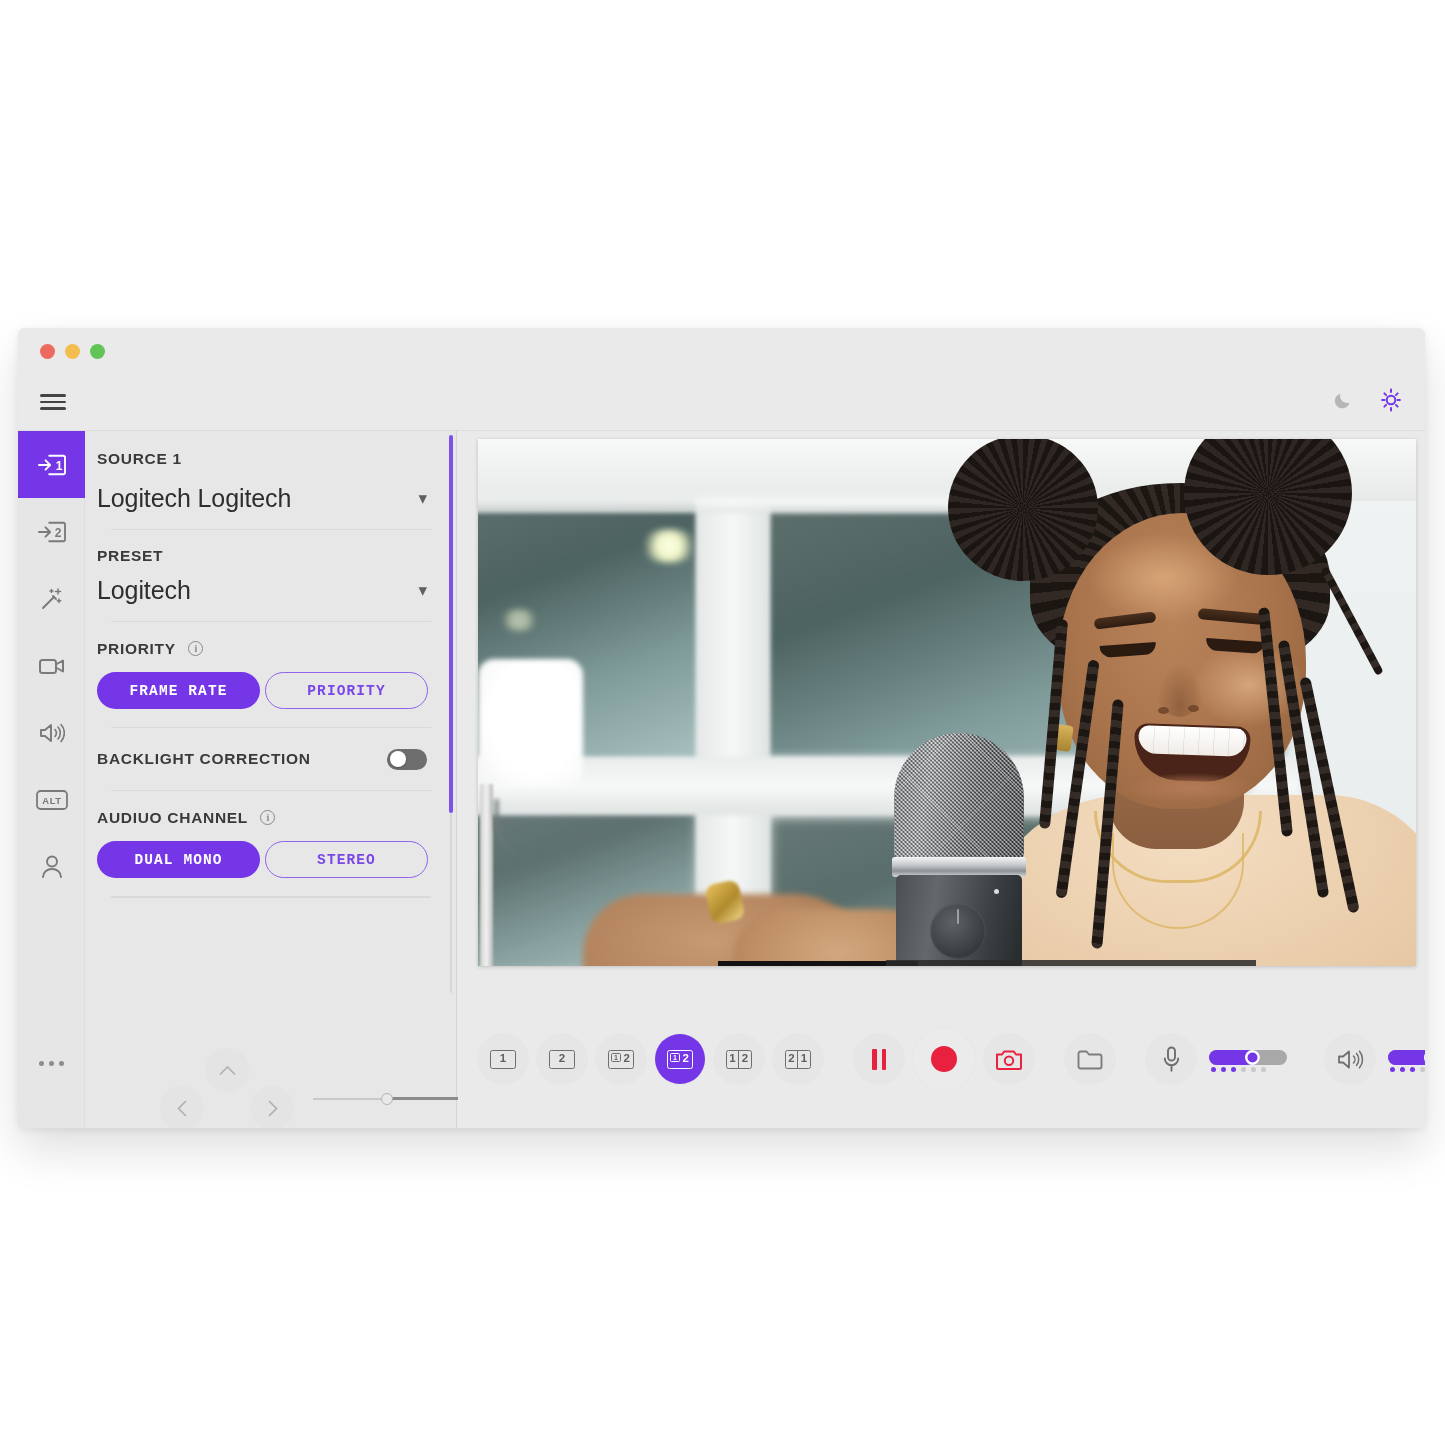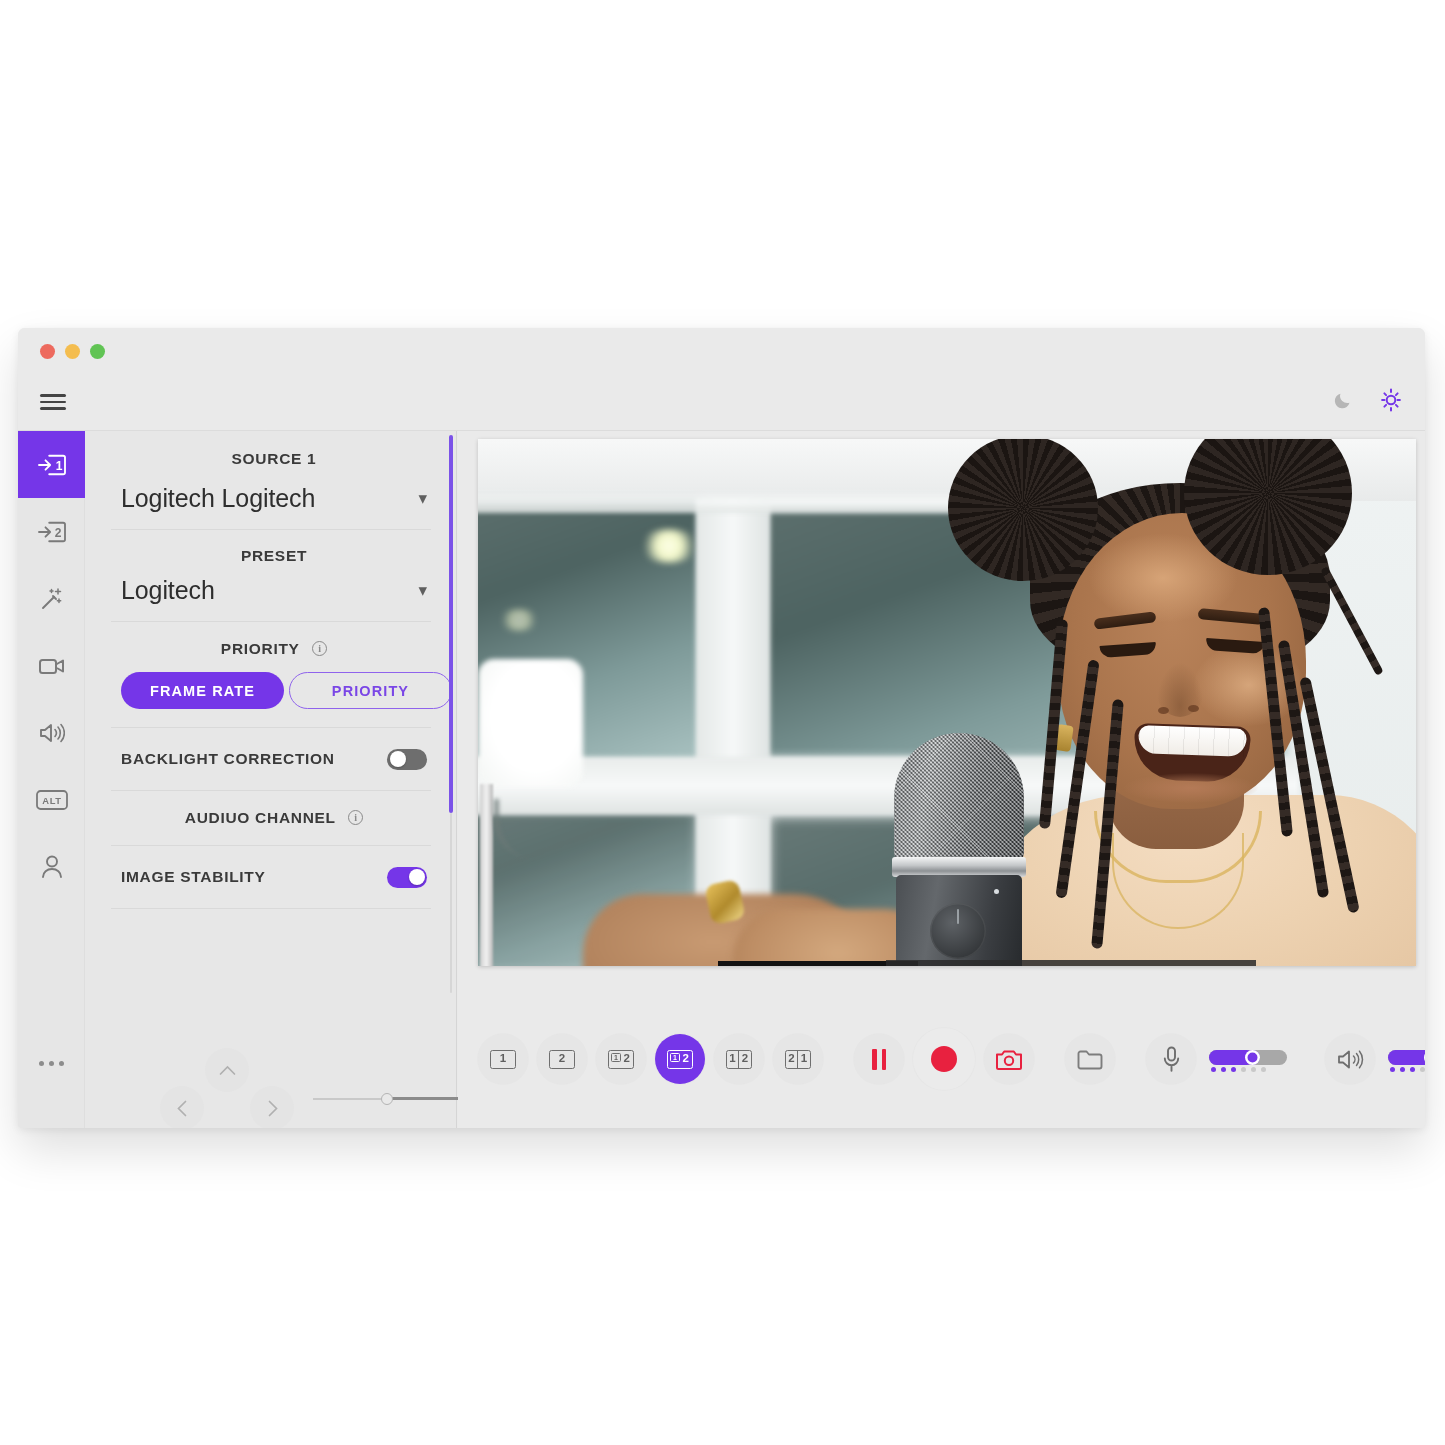--- a/index.html
+++ b/index.html
@@ -76,21 +76,21 @@
   .panel-scroll { position: absolute; left: 0; top: 0; width: 372px; height: 625px; overflow: hidden; }
   .scroll-thumb {
     position: absolute; right: 4px; top: 4px; width: 4px; height: 378px;
     background: #7b52e8; border-radius: 3px;
   }
   .scroll-track {
     position: absolute; right: 5px; top: 382px; width: 2px; height: 180px;
     background: #d6d6d6; border-radius: 2px;
   }
 
-  .row { padding: 0 30px 0 36px; text-align: center; }
+  .row { padding: 0 30px 0 12px; }
   .sep { height: 1px; background: #d9d9d9; margin: 0 26px; }
 
   .lbl-small {
     font-size: 15.5px; letter-spacing: 0.7px; color: #3a3a3a; font-weight: 600;
     text-transform: uppercase;
   }
   .lbl-big { font-size: 25px; color: #2e2e2e; font-weight: 400; letter-spacing: -0.1px; }
 
   .select-row { display: flex; align-items: center; justify-content: space-between; }
   .caret { color: #5f5f5f; font-size: 17px; line-height: 1; }
@@ -99,21 +99,21 @@
     display: inline-flex; align-items: center; justify-content: center;
     width: 15px; height: 15px; border: 1.4px solid #8a8a8a; border-radius: 50%;
     color: #8a8a8a; font-size: 10px; font-weight: 700; font-family: "Liberation Serif", serif;
     margin-left: 8px; vertical-align: 2px;
   }
 
   .seg-wrap { display: flex; gap: 0; margin-top: 14px; }
   .seg {
     height: 37px; min-width: 163px; border-radius: 19px;
     display: flex; align-items: center; justify-content: center;
-    font-size: 14.5px; letter-spacing: 1.1px; font-weight: 700; cursor: pointer;
+    font-size: 14.5px; letter-spacing: 1.1px; font-weight: 700; cursor: pointer; font-family: Liberation Mono, monospace;
   }
   .seg.on { background: #7536e8; color: #fff; }
   .seg.off { border: 1.6px solid #8f63ec; color: #7a46e6; background: transparent; margin-left: 5px; }
 
   .toggle-row { display: flex; align-items: center; justify-content: space-between; height: 62px; }
   .switch { width: 40px; height: 21px; border-radius: 11px; position: relative; cursor: pointer; }
   .switch.on { background: #7536e8; }
   .switch.off { background: #6e6e6e; }
   .switch .knob {
     position: absolute; top: 2.5px; width: 16px; height: 16px; border-radius: 50%;
@@ -494,32 +494,28 @@
               </span>
           </div>
         </div>
         <div class="sep"></div>
 
         <div class="row" style="padding-top:18px">
           <div>
             <span class="lbl-small">AUDIUO CHANNEL</span>
             <span class="info-i">i</span>
           </div>
+          <div class="seg-wrap">
+            <div class="seg on">DUAL MONO</div>
+            <div class="seg off">STEREO</div>
+          </div>
           <div style="height:18px"></div>
         </div>
         <div class="sep"></div>
 
-        <div class="row">
-          <div class="toggle-row">
-            <span class="lbl-small">IMAGE STABILITY</span>
-            <span class="switch on">
-                <i class="knob"></i>
-              </span>
-          </div>
-        </div>
         <div class="sep"></div>
 
 
         <div class="scroll-thumb"></div>
         <div class="scroll-track"></div>
       </div>
 
       <div class="panel-footer">
         <div class="circ-btn" style="left:120px; top:-8px;">
           <svg width="17" height="11" viewBox="0 0 17 11" fill="none" stroke="#b0b0b0" stroke-width="1.7" stroke-linecap="round">

